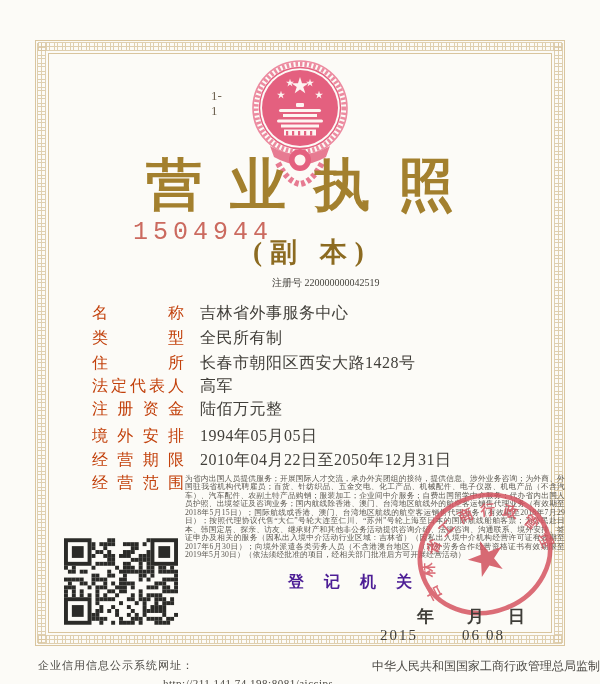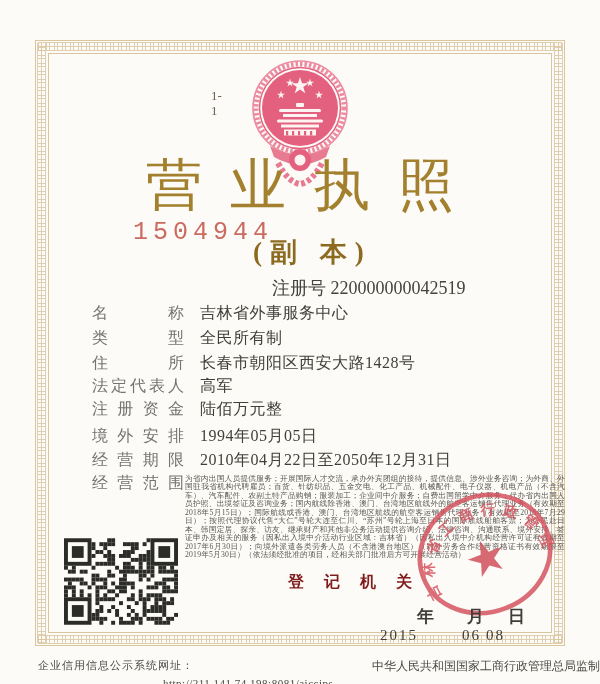--- a/index.html
+++ b/index.html
@@ -33,55 +33,55 @@
   .strip.top{top:1px}.strip.bottom{bottom:1px}.strip.left{left:1px}.strip.right{right:1px}
 
   
   .page-marker{
     position:absolute;left:211px;top:88px;
     font-size:13px;line-height:15px;color:#6e6250;white-space:pre-line;
   }
   .emblem{position:absolute;left:250px;top:60px;}
   .doc-title{
     position:absolute;left:0;right:0;top:156px;text-align:center;
-    font-size:56px;font-weight:normal;color:#a3802e;
+    font-size:56px;font-weight:bold;color:#a3802e;
     letter-spacing:28px;padding-left:28px;line-height:1.05;
   }
   .serial{
     position:absolute;left:133px;top:218px;
     font-size:25px;color:#cb6a5f;letter-spacing:5px;
     font-family:"Liberation Mono","DejaVu Sans Mono",monospace;
     text-align:center;
   }
   .copy-label{
     position:absolute;left:253px;top:212px;
     font-size:27px;font-weight:bold;color:#8c6b21;letter-spacing:8px;margin-top:22px;
   }
   .regno-line{
-    position:absolute;left:272px;top:276px;font-size:18px;color:#45433d;
+    position:absolute;left:272px;top:276px;font-size:10px;color:#45433d;
   }
 
   
   .field-row{position:absolute;left:92px;font-size:16px;white-space:nowrap;}
   .field-label{
-    display:inline-block;width:92px;color:#737373;
+    display:inline-block;width:92px;color:#c2410c;
     text-align:justify;text-align-last:justify;vertical-align:top;
   }
   .field-value{margin-left:16px;color:#413f3a;letter-spacing:.5px;}
   .scope-value{
     position:absolute;left:185px;top:475px;width:380px;
     font-size:7.7px;line-height:8.45px;text-align:justify;
     color:#5a5750;letter-spacing:.2px;font-family:Liberation Serif, serif;
   }
 
   
   .qr{position:absolute;left:64px;top:538px;}
   .registrar{
     position:absolute;left:288px;top:572px;
-    font-size:16px;font-weight:bold;color:#7f1d1d;letter-spacing:8px;
+    font-size:16px;font-weight:bold;color:#4c1d95;letter-spacing:8px;
   }
   .seal{position:absolute;left:378px;top:462px;}
   .date-units{position:absolute;top:605px;left:0;width:600px;font-size:17px;font-weight:bold;color:#3e3d38;}
   .date-units .u-year{position:absolute;left:417px;}
   .date-units .u-month{position:absolute;left:467px;}
   .date-units .u-day{position:absolute;left:508px;}
   .date-values{position:absolute;top:627px;left:0;width:600px;font-size:15px;color:#3f3e3a;letter-spacing:2px;}
   .date-values .v-year{position:absolute;left:380px;}
   .date-values .v-month{position:absolute;left:462px;}
   .date-values .v-day{position:absolute;left:486px;}

